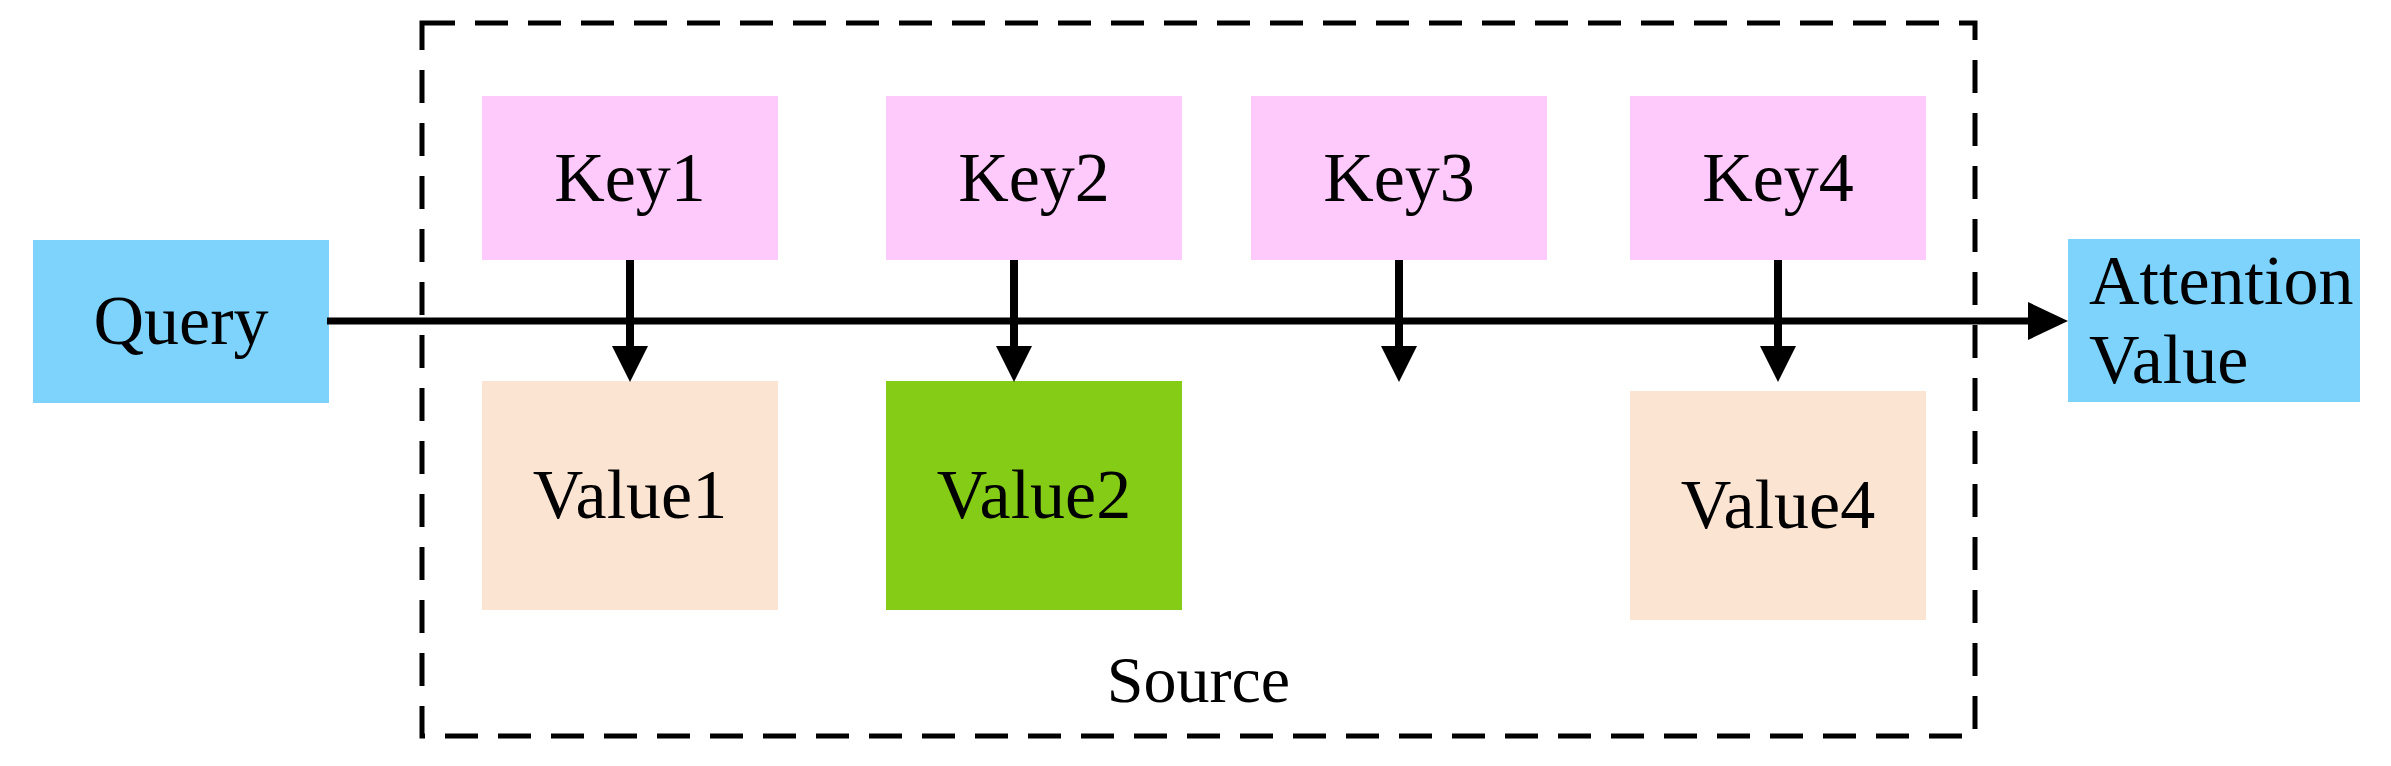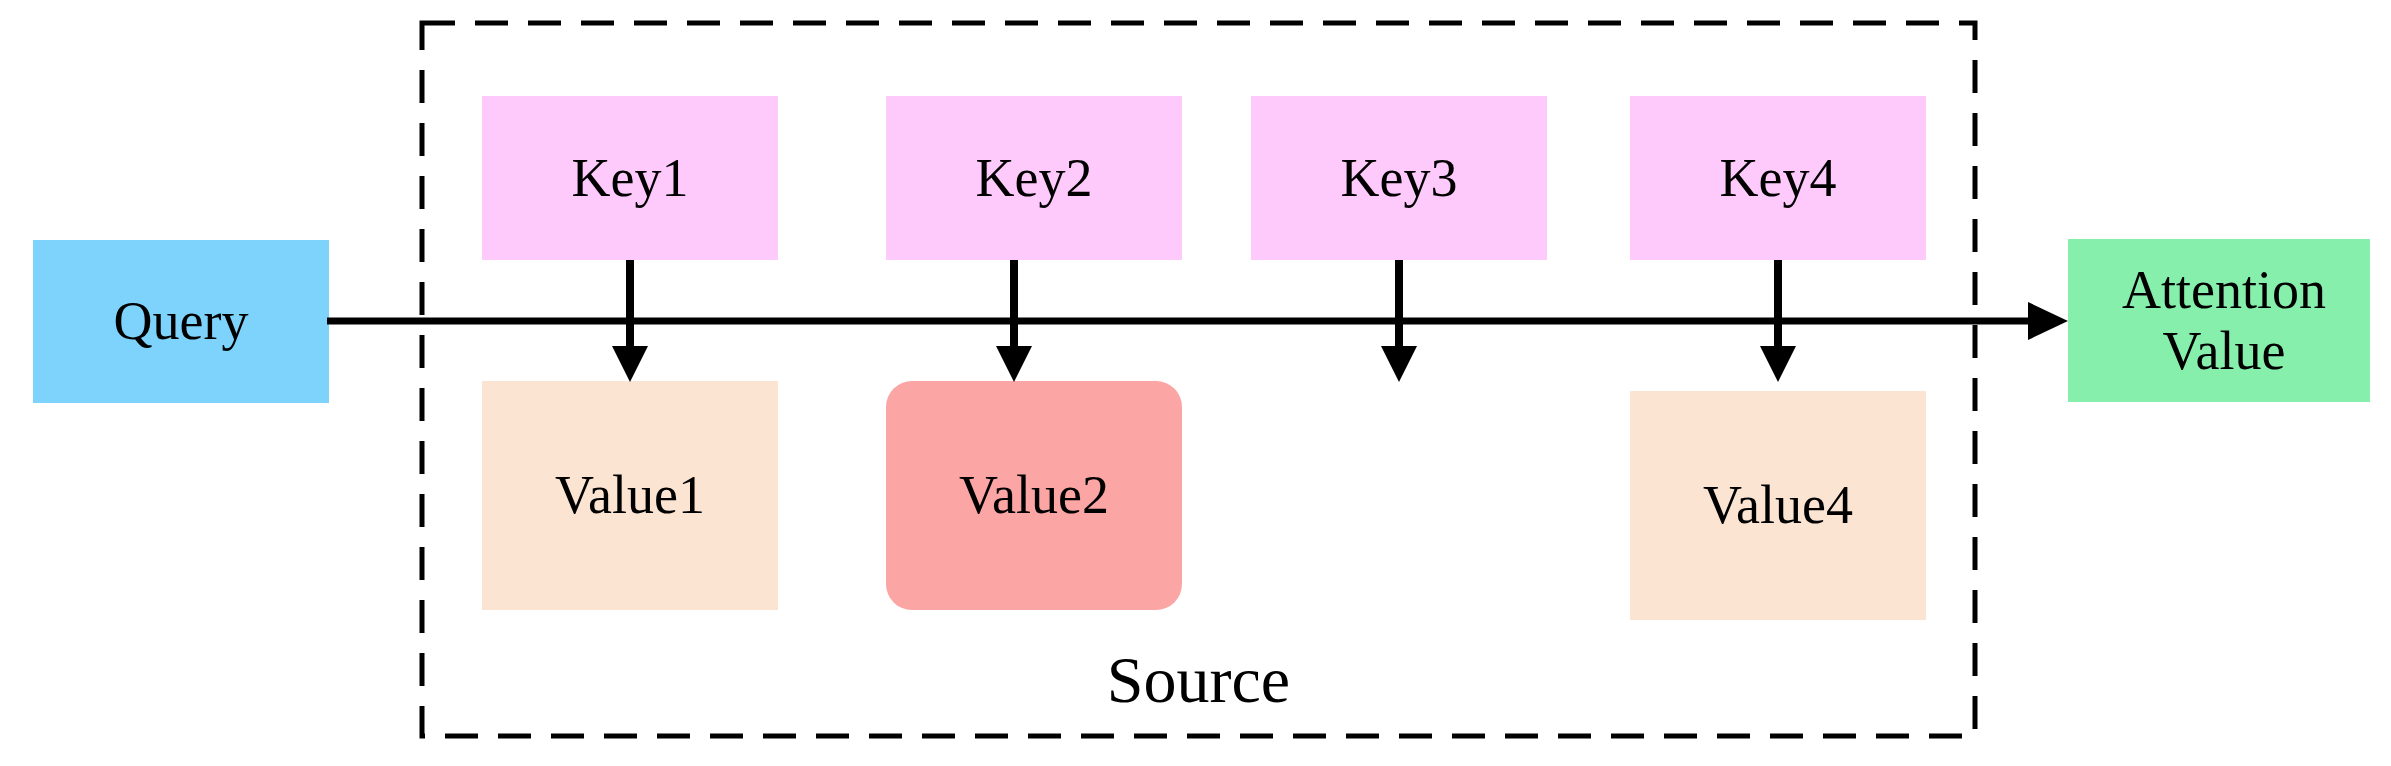--- a/index.html
+++ b/index.html
@@ -24,22 +24,22 @@
     height: 766px;
     z-index: 2;
     pointer-events: none;
   }
   .box {
     position: absolute;
     z-index: 1;
     display: flex;
     align-items: center;
     justify-content: center;
-    text-align: center;
-    font-size: 54px;
+    text-align: left;
+    font-size: 70px;
     line-height: 1.12;
   }
   .query-box   { left: 33px;   top: 240px; width: 296px; height: 163px; }
   .attention-box { left: 2068px; top: 239px; width: 292px; height: 163px; }
   .attention-box span { display: inline-block; max-width: 250px; }
   .key-box     { top: 96px;  height: 164px; width: 296px; }
   .value-box   { top: 381px; height: 229px; width: 296px; }
   .col-1 { left: 482px; }
   .col-2 { left: 866px; margin-left: 20px; }
   .col-3 { left: 1251px; }
@@ -101,26 +101,26 @@
   <div class="box key-box col-3" style="background: rgb(254, 201, 251);">
     <span>Key3</span>
   </div>
   <div class="box key-box col-4" style="background: rgb(254, 201, 251);">
     <span>Key4</span>
   </div>
 
   <div class="box value-box col-1" style="background: rgb(251, 228, 210);">
     <span>Value1</span>
   </div>
-  <div class="box value-box col-2" style="background: #fca5a5; border-radius: 26px;">
+  <div class="box value-box col-2" style="background: #84cc16;">
     <span>Value2</span>
   </div>
   <div class="box value-box col-4" style="background: rgb(251, 228, 210); margin-top: 10px;">
     <span>Value4</span>
   </div>
 
-  <div class="box attention-box" style="background: #86efac; padding-left: 10px;">
+  <div class="box attention-box" style="background: #7dd3fc;">
     <span>Attention Value</span>
   </div>
 
   <div class="source-label">Source</div>
 
 </div>
 
 </body></html>

